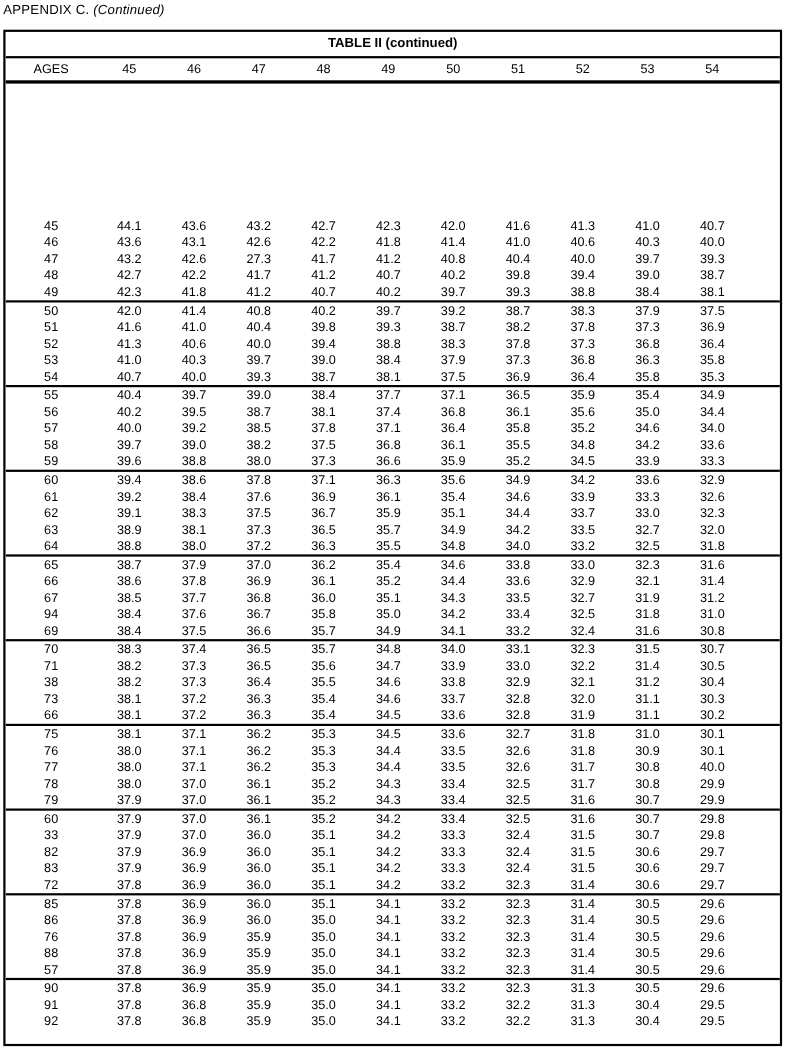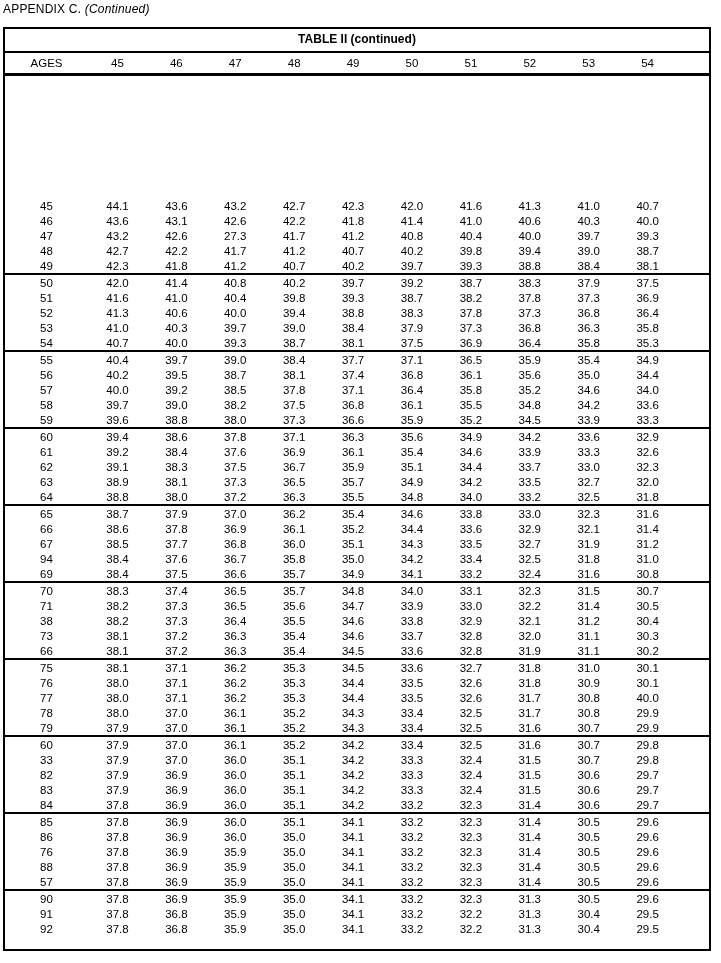--- a/index.html
+++ b/index.html
@@ -584,21 +584,21 @@
             <span class="colcell">36.0</span>
             <span class="colcell">35.1</span>
             <span class="colcell">34.2</span>
             <span class="colcell">33.3</span>
             <span class="colcell">32.4</span>
             <span class="colcell">31.5</span>
             <span class="colcell">30.6</span>
             <span class="colcell">29.7</span>
           </div>
           <div class="row">
-            <span class="col-ages">84</span>
+            <span class="col-ages">72</span>
             <span class="colcell">37.8</span>
             <span class="colcell">36.9</span>
             <span class="colcell">36.0</span>
             <span class="colcell">35.1</span>
             <span class="colcell">34.2</span>
             <span class="colcell">33.2</span>
             <span class="colcell">32.3</span>
             <span class="colcell">31.4</span>
             <span class="colcell">30.6</span>
             <span class="colcell">29.7</span>

